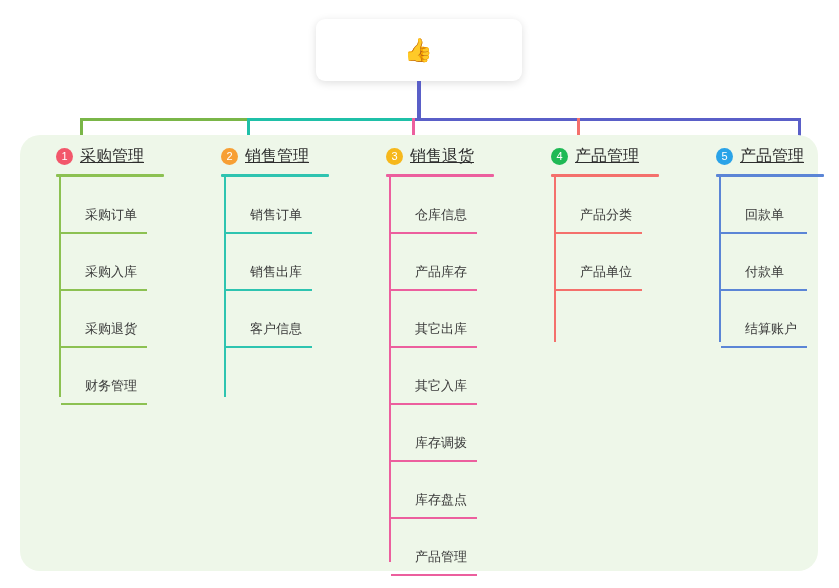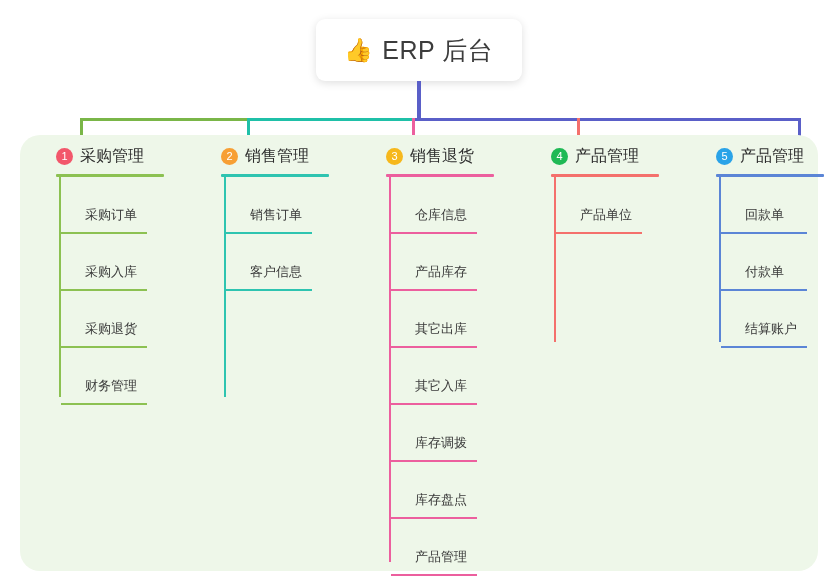--- a/index.html
+++ b/index.html
@@ -81,20 +81,21 @@
     font-size: 11px;
     line-height: 17px;
     text-align: center;
     flex: none;
     font-weight: normal;
   }
   .col-title {
     font-size: 16px;
     color: #2e2e2e;
     white-space: nowrap;
+    text-decoration: underline;
   }
   .header-rule {
     margin-top: 5px;
     margin-left: 18px;
     height: 3px;
     width: 108px;
     border-radius: 1px;
   }
 
   .items {
@@ -128,21 +129,20 @@
     height: 2px;
     width: 86px;
   }
   .item.wide .item-rule { width: 104px; }
 </style>
 </head>
 <body>
 
 <div id="root-card">
   <span class="thumb">👍</span>
-  <span class="root-title">ERP 后台</span>
 </div>
 
 <div id="connector-layer">
     <div class="conn" style="left: 417px; top: 81px; width: 4px; height: 40px; background: rgb(90, 95, 200);"></div>
     <div class="conn" style="left: 80px; top: 118px; width: 170px; height: 3px; background: rgb(122, 182, 72);"></div>
     <div class="conn" style="left: 247px; top: 118px; width: 168px; height: 3px; background: rgb(31, 192, 168);"></div>
     <div class="conn" style="left: 412px; top: 118px; width: 389px; height: 3px; background: rgb(90, 95, 200);"></div>
     <div class="conn" style="left: 80px; top: 118px; width: 3px; height: 35px; background: rgb(122, 182, 72);"></div>
     <div class="conn" style="left: 247px; top: 118px; width: 3px; height: 35px; background: rgb(31, 192, 168);"></div>
     <div class="conn" style="left: 412px; top: 118px; width: 3px; height: 35px; background: rgb(236, 95, 158);"></div>
@@ -191,20 +191,24 @@
     </div>
     <div class="header-rule" style="background: rgb(46, 196, 176);"></div>
     <div class="items">
       <div class="spine" style="background: rgb(46, 196, 176); height: 220px;"></div>
 
   <div class="item">
     <span class="item-label">销售订单</span>
     <span class="item-rule" style="background: rgb(46, 196, 176);"></span>
   </div>
 
+  <div class="item">
+    <span class="item-label">销售出库</span>
+    <span class="item-rule" style="background: rgb(46, 196, 176);"></span>
+  </div>
 
 
   <div class="item">
     <span class="item-label">客户信息</span>
     <span class="item-rule" style="background: rgb(46, 196, 176);"></span>
   </div>
 </div>
   </div>
 
   <div class="column" style="left: 368px;">
@@ -256,20 +260,24 @@
   <div class="column" style="left: 533px;">
     <div class="col-header">
       <span class="badge" style="background: rgb(31, 185, 85);">4</span>
       <span class="col-title">产品管理</span>
     </div>
     <div class="header-rule" style="background: rgb(244, 112, 108);"></div>
     <div class="items">
       <div class="spine" style="background: rgb(244, 112, 108); height: 165px;"></div>
 
 
+  <div class="item">
+    <span class="item-label">产品分类</span>
+    <span class="item-rule" style="background: rgb(244, 112, 108);"></span>
+  </div>
 
   <div class="item">
     <span class="item-label">产品单位</span>
     <span class="item-rule" style="background: rgb(244, 112, 108);"></span>
   </div>
 </div>
   </div>
 
   <div class="column" style="left: 698px;">
     <div class="col-header">

